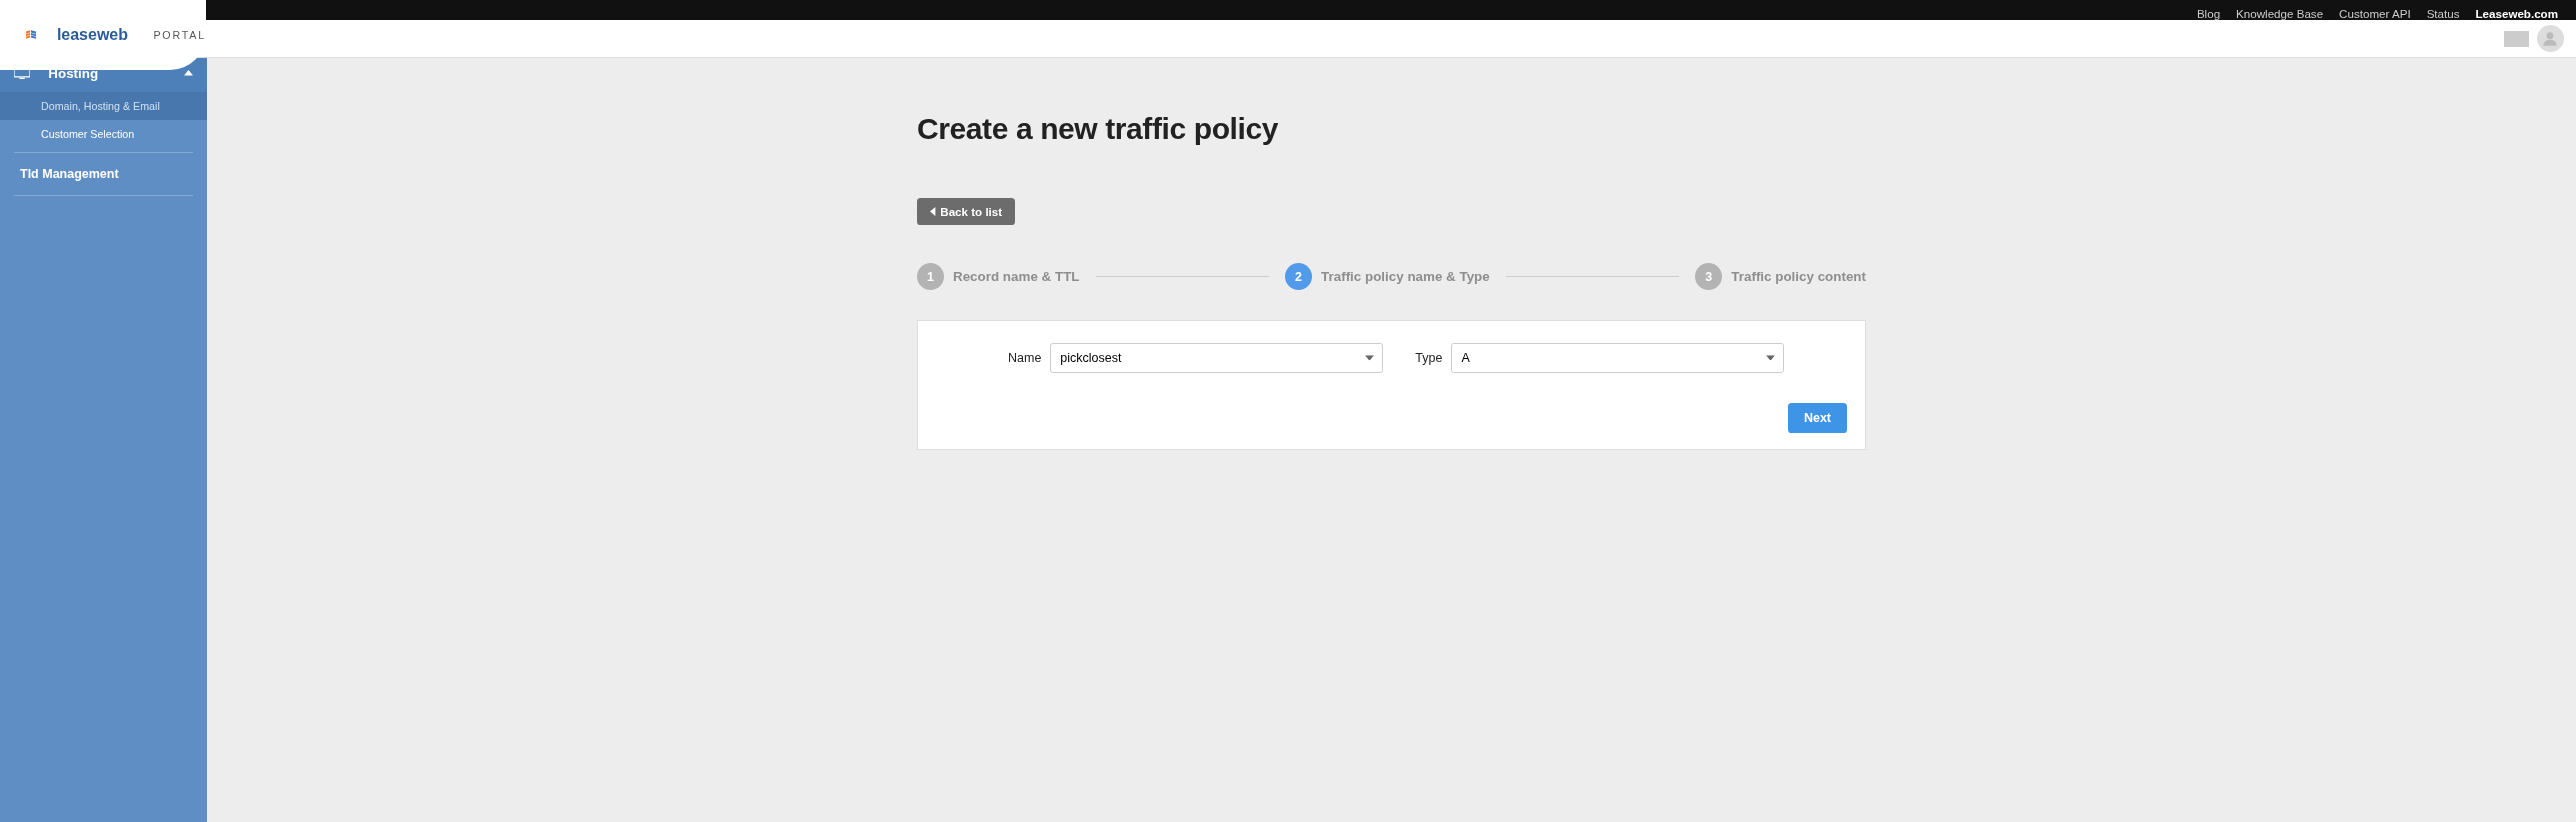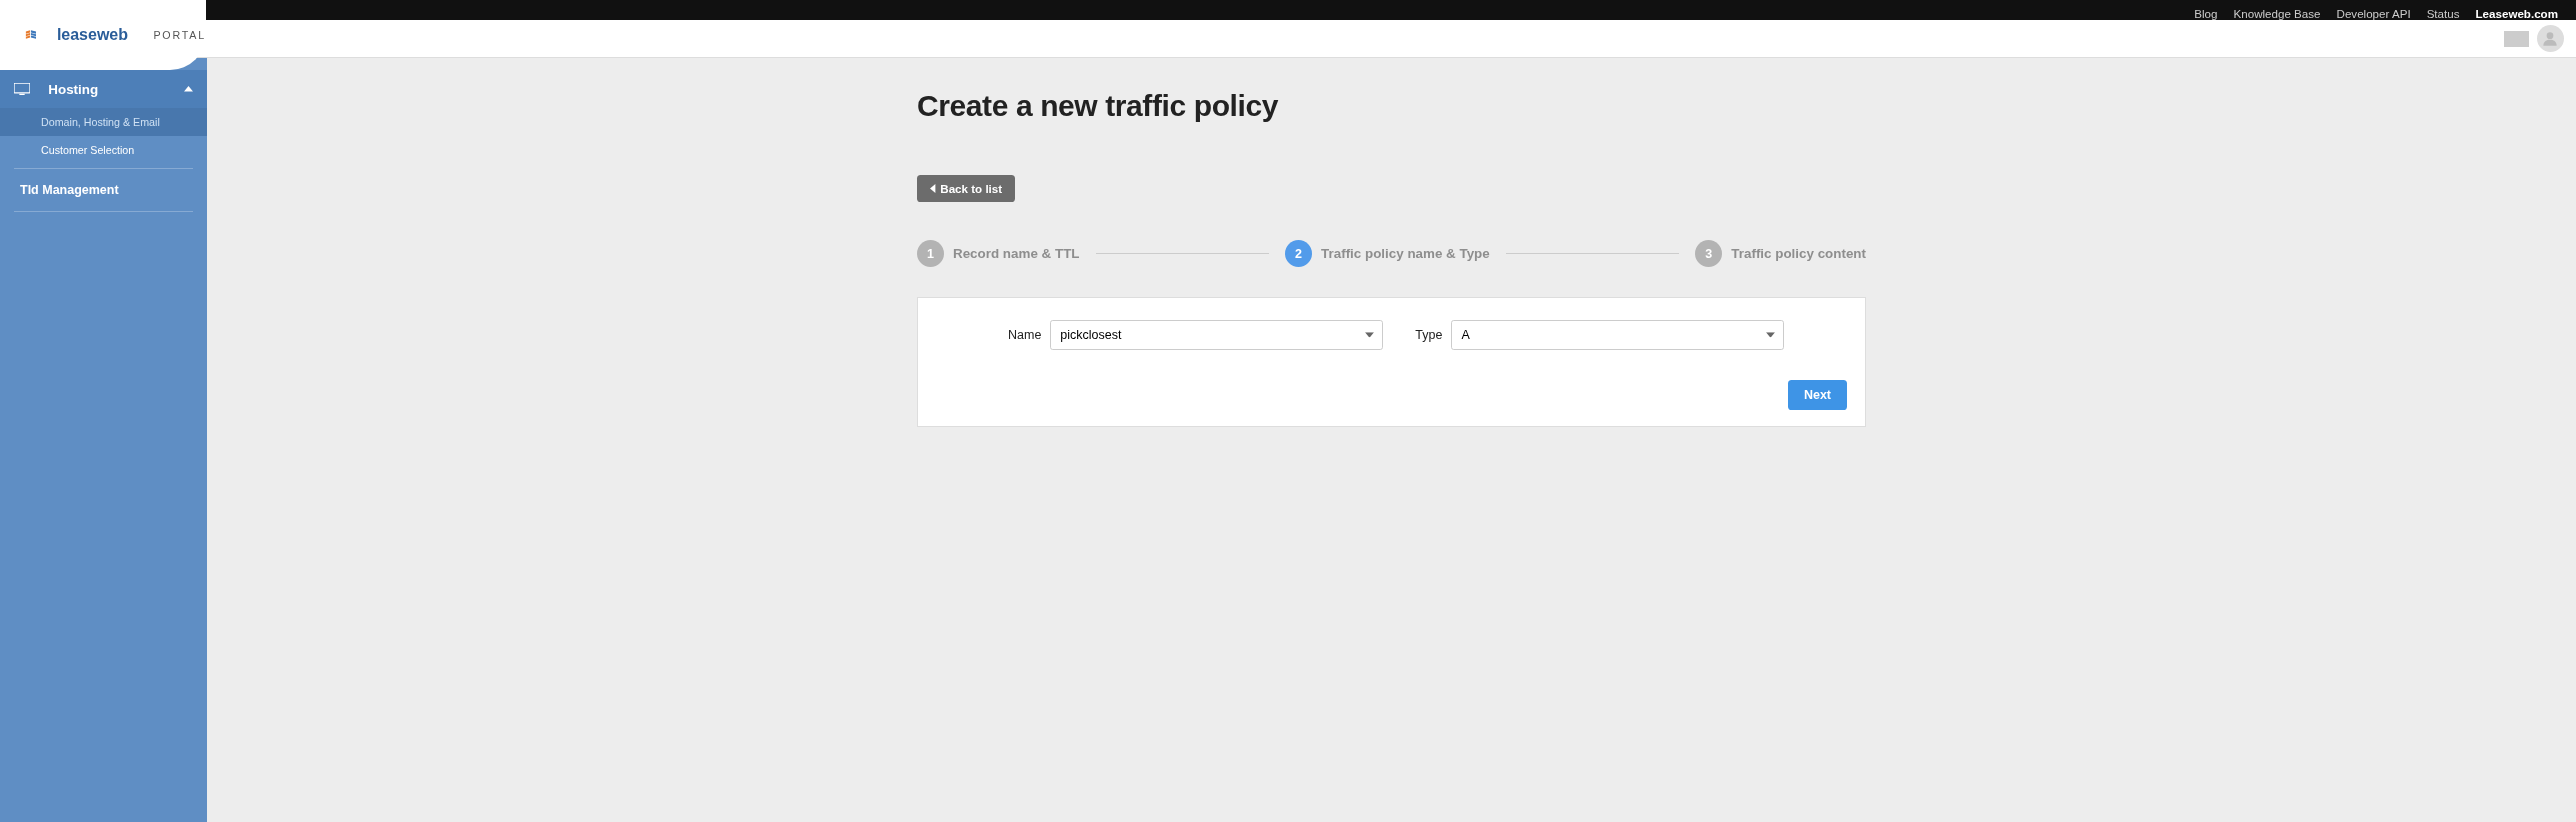--- a/index.html
+++ b/index.html
@@ -16,31 +16,31 @@
 .logo-text { font-weight: bold; font-size: 16px; color: #2a5d99; }
 .logo-portal { font-size: 10.7px; color: #555; letter-spacing: 1.8px; margin-left: 5.4px; }
 
 
 .headerbar { position: absolute; top: 20px; left: 0; right: 0; height: 38px; background: #fff; border-bottom: 0.9px solid #ddd; display: flex; justify-content: flex-end; align-items: center; padding-right: 12.5px; gap: 7.2px; z-index: 4; }
 .env-badge { width: 25px; height: 16px; background: #ccc; }
 .avatar { width: 27px; height: 27px; border-radius: 50%; background: #ddd; display: flex; align-items: center; justify-content: center; }
 .avatar svg { width: 20px; height: 20px; fill: #bbb; }
 
 
-.sidebar { position: absolute; top: 0; left: 0; width: 207px; height: 822px; background: #5f8ec4; z-index: 2; padding-top: 70px; }
+.sidebar { position: absolute; top: 0; left: 0; width: 207px; height: 822px; background: #5f8ec4; z-index: 2; padding-top: 54px; }
 .side-header { background: #4d7fb8; height: 38px; display: flex; align-items: center; padding: 0 14.3px; color: #fff; font-weight: bold; font-size: 13.4px; justify-content: space-between; }
 .side-header .hicon { margin-right: 9px; }
 .side-sub { display: block; color: #fff; font-size: 10.7px; padding: 8px 14.3px 8px 41px; text-decoration: none; }
 .side-sub.active { background: #4877ad; color: #cfe1f4; }
 .side-sub2 { color: #fff; font-size: 10.7px; padding: 8px 14.3px 8px 41px; }
 .side-divider { border-top: 0.9px solid rgba(255,255,255,.25); margin: 3.6px 14.3px; }
 .side-item { color: #fff; font-weight: bold; font-size: 12.5px; padding: 10.7px 14.3px 10.7px 20px; }
 
 
-.main { position: absolute; left: 207px; top: 57px; right: 0; bottom: 0; padding: 32px 0 0 0; overflow: auto; }
+.main { position: absolute; left: 207px; top: 57px; right: 0; bottom: 0; padding: 55px 0 0 0; overflow: auto; }
 .content { max-width: 985px; margin: 0 auto; padding: 0 18px; }
 .page-title { font-size: 30px; font-weight: 800; color: #222; letter-spacing: -0.4px; margin-bottom: 52px; font-family: Arial, sans-serif; }
 .back-btn { display: inline-flex; align-items: center; gap: 3.6px; background: #6c6c6c; color: #fff; font-size: 11.6px; font-weight: bold; border: none; padding: 7.2px 12.5px; border-radius: 3.6px; cursor: pointer; margin-bottom: 38px; }
 
 
 .steps { display: flex; align-items: center; margin-bottom: 30px; }
 .step { display: flex; align-items: center; gap: 9px; }
 .step-num { width: 27px; height: 27px; border-radius: 50%; display: flex; align-items: center; justify-content: center; font-size: 12.5px; font-weight: bold; color: #fff; }
 .step-num.inactive { background: #b3b3b3; }
 .step-num.active { background: #529bea; }
@@ -59,21 +59,21 @@
 .chev { position: absolute; right: 9px; top: 50%; transform: translateY(-50%); pointer-events: none; }
 .panel-footer { padding: 9px 18px 16px; display: flex; justify-content: flex-end; align-items: flex-end; }
 .next-btn { background: #3e94e6; color: #fff; border: none; border-radius: 3.6px; padding: 8px 16px; font-size: 12.5px; font-weight: 600; cursor: pointer; }
 </style>
 </head>
 <body>
 
 <div class="topbar">
   <a>Blog</a>
   <a>Knowledge Base</a>
-  <a>Developer API</a>
+  <a>Customer API</a>
   <a>Status</a>
   <a class="bold">Leaseweb.com</a>
 </div>
 
 <div class="logo-wrap">
   <svg class="logo-icon" viewBox="0 0 28 22">
     <polygon points="2,3 12,0 12,5 2,8" fill="#e77c2f"></polygon>
     <polygon points="2,9 12,6 12,11 2,14" fill="#e77c2f"></polygon>
     <polygon points="2,15 12,12 12,17 2,20" fill="#e77c2f"></polygon>
     <polygon points="14,0 26,3 26,8 14,5" fill="#3d78bb"></polygon>

